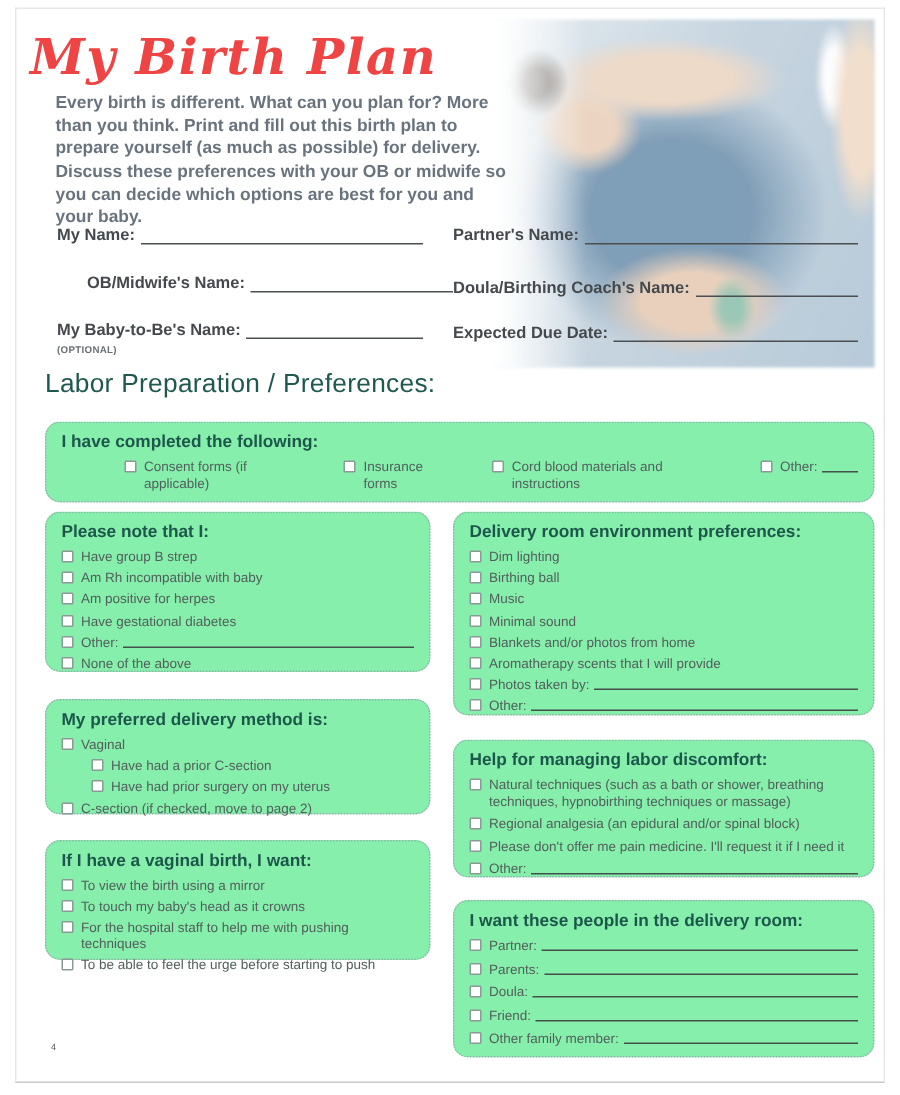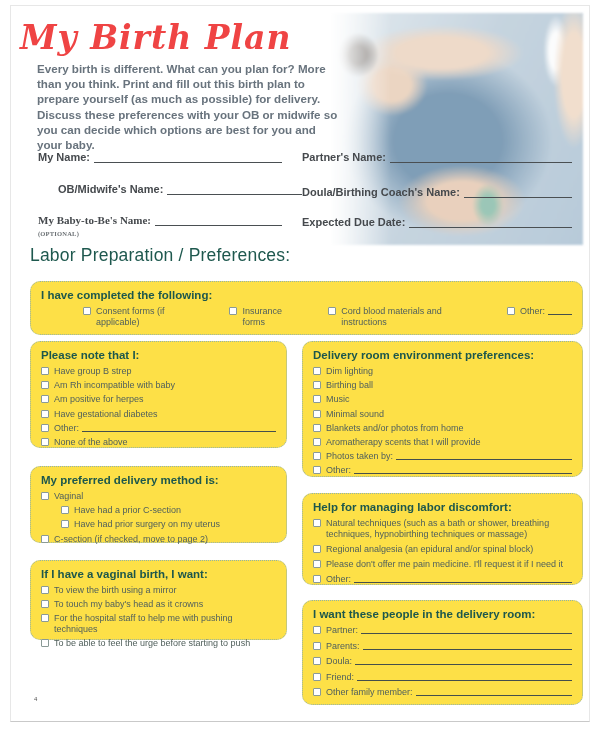--- a/index.html
+++ b/index.html
@@ -44,21 +44,21 @@
   .flabel{font-size:11px;font-weight:bold;color:#45494d;white-space:nowrap;padding-right:4px;line-height:12px;}
   .fline{flex:1;border-bottom:1.2px solid #4a4f52;height:11px;min-width:20px;}
   .fnote{position:absolute;left:0;top:14px;font-size:6.5px;font-weight:bold;color:#6b7074;letter-spacing:.2px;}
   
   .section-heading{
     position:absolute;left:30px;top:245px;
     font-size:17.5px;font-weight:normal;color:#1e584e;letter-spacing:.2px;
   }
   
   .box{
-    position:absolute;box-sizing:border-box;background:#fde047;
+    position:absolute;box-sizing:border-box;background:#86efac;
     border:1px dotted #8fb0ab;border-radius:10px;padding:7px 10px 4px 10px;
   }
   .box-title{font-size:11.5px;font-weight:bold;color:#1d574c;margin-bottom:5px;white-space:nowrap;}
   .rows{display:flex;flex-direction:column;gap:3.6px;}
   .rows.horizontal{flex-direction:row;gap:25px;align-items:flex-start;margin-left:42px;}
   .ck-row{display:flex;align-items:flex-start;}
   .ck-row.indent{margin-left:20px;}
   .rows.horizontal .ck-row.grow{flex:1;}
   .ck{
     width:8px;height:8px;box-sizing:border-box;border:1px solid #8a9a96;background:#fff;
@@ -89,21 +89,21 @@
 </div>
 <div class="field" style="left:38px;top:183px;width:244px;margin-left:20px;">
   <span class="flabel">OB/Midwife's Name:</span>
   <span class="fline"></span>
 </div>
 <div class="field" style="left:302px;top:186px;width:270px;">
   <span class="flabel">Doula/Birthing Coach's Name:</span>
   <span class="fline"></span>
 </div>
 <div class="field" style="left:38px;top:214px;width:244px;">
-  <span class="flabel" style="position:relative;font-family:Liberation Serif, serif;">
+  <span class="flabel" style="position:relative;">
     <span>My Baby-to-Be's Name:</span>
     <span class="fnote">(OPTIONAL)</span>
   </span>
   <span class="fline"></span>
 </div>
 <div class="field" style="left:302px;top:216px;width:270px;">
   <span class="flabel">Expected Due Date:</span>
   <span class="fline"></span>
 </div>
 

